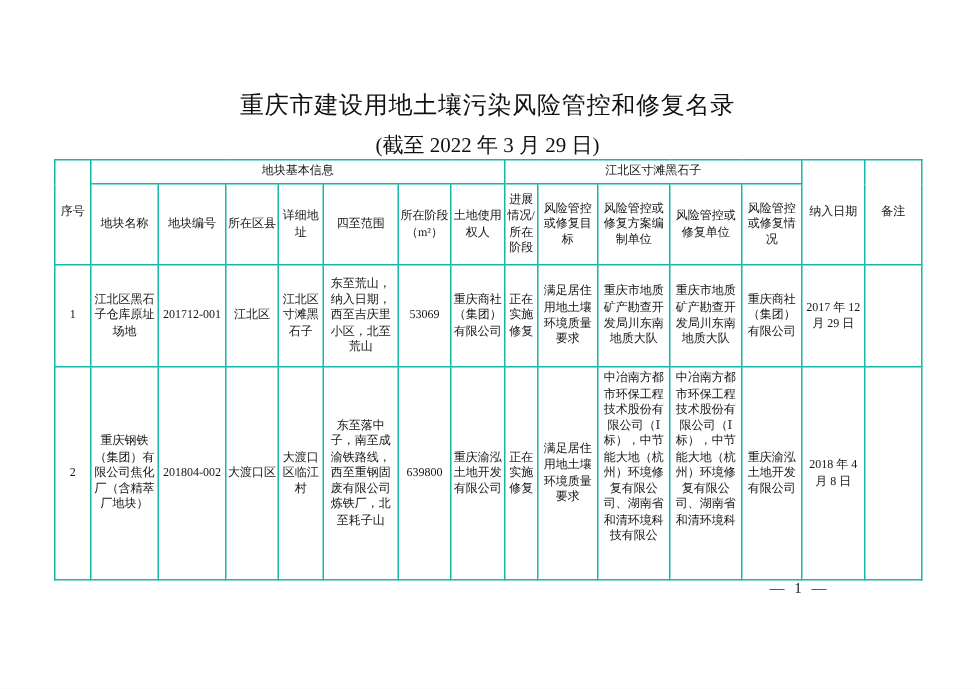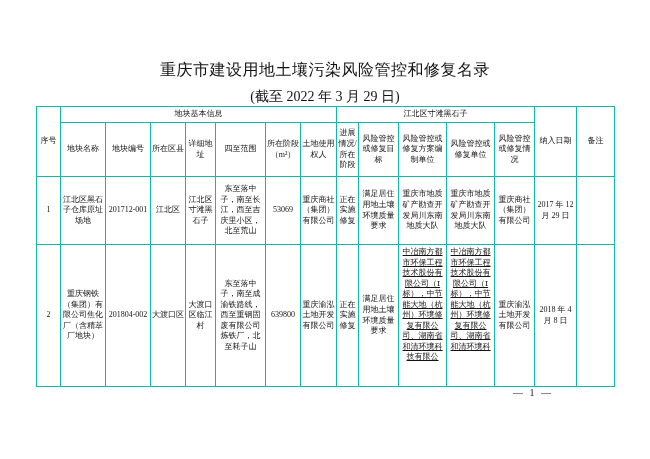--- a/index.html
+++ b/index.html
@@ -47,21 +47,21 @@
     vertical-align:middle;
     padding:1px;
     word-break:break-all;
     overflow:hidden;
     color:#141414;
   }
   tr.g-head{height:16px;}
   tr.c-head{height:54px;}
   tr.row1{height:68px;}
   tr.row2{height:142px;}
-  td.top-clip{vertical-align:top;text-decoration:underline;}
+  td.top-clip{vertical-align:top;}
   td.top-clip .clip{
     display:block;
     height:138px;
     overflow:hidden;
     padding-top:1px;
   }
   .page-number{
     position:absolute;
     left:478px;top:387px;
     width:110px;
@@ -121,21 +121,21 @@
       <td>风险管控或修复单位</td>
       <td>风险管控或修复情况</td>
     </tr>
 
     <tr class="row1">
       <td>1</td>
       <td>江北区黑石子仓库原址场地</td>
       <td>201712-001</td>
       <td>江北区</td>
       <td>江北区寸滩黑石子</td>
-      <td>东至落中子，南至长江，西至吉庆里小区，北至荒山</td>
+      <td>东至荒山，纳入日期，西至吉庆里小区，北至荒山</td>
       <td>53069</td>
       <td>重庆商社（集团）有限公司</td>
       <td>正在实施修复</td>
       <td>满足居住用地土壤环境质量要求</td>
       <td>重庆市地质矿产勘查开发局川东南地质大队</td>
       <td>重庆市地质矿产勘查开发局川东南地质大队</td>
       <td>重庆商社（集团）有限公司</td>
       <td>2017 年 12 月 29 日</td>
       <td></td>
     </tr>

